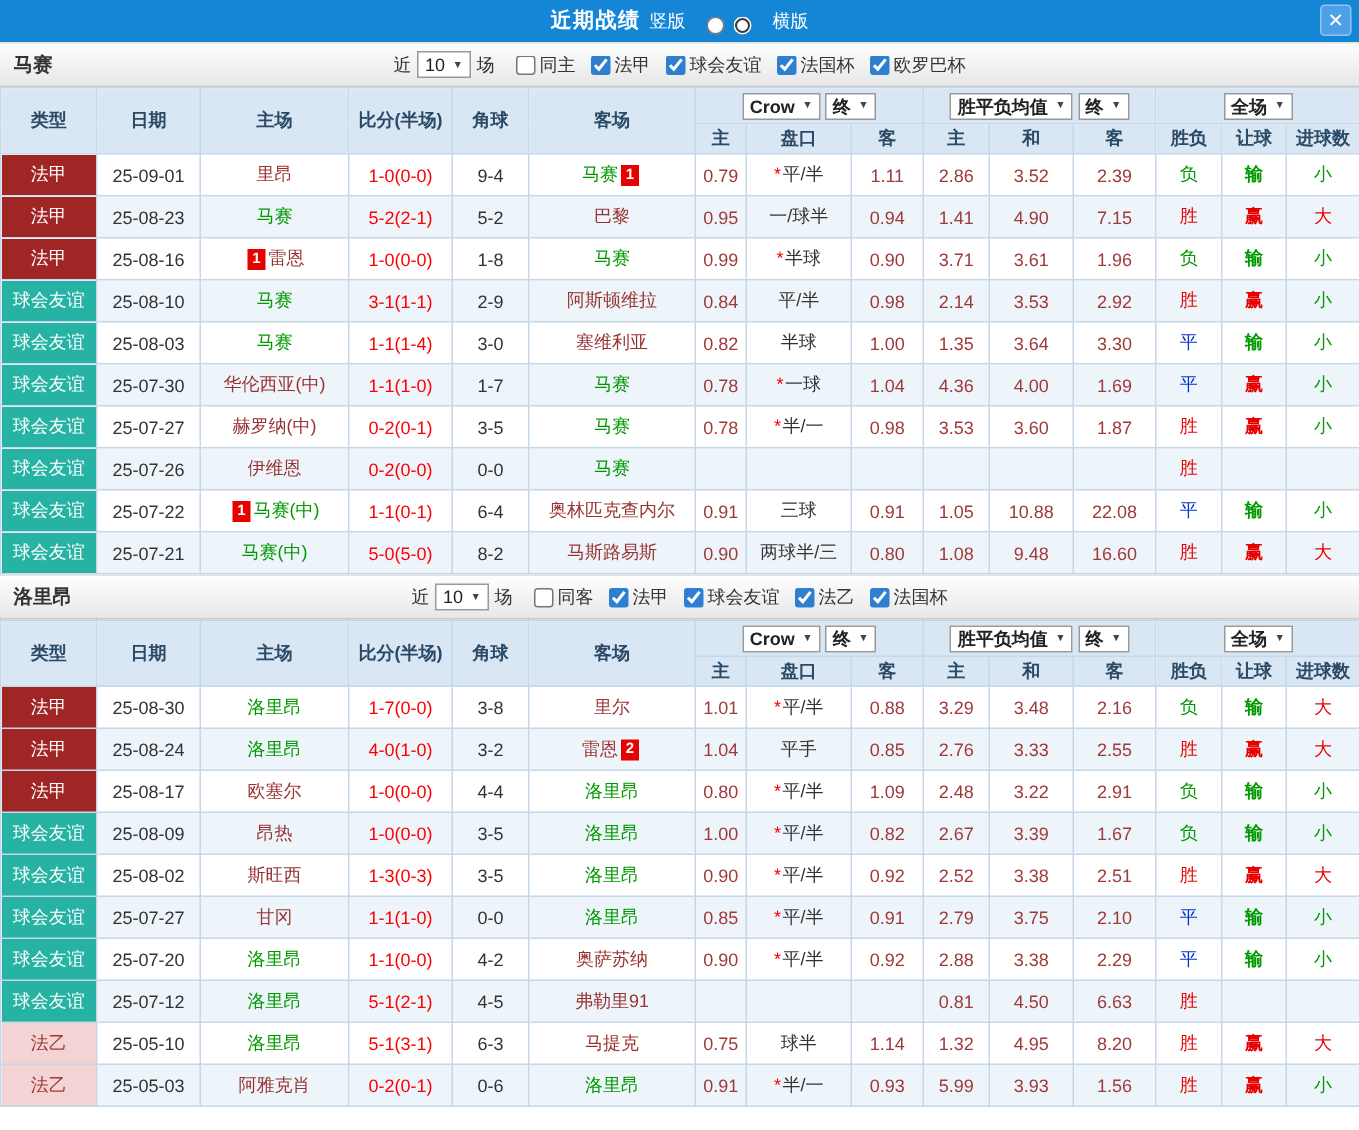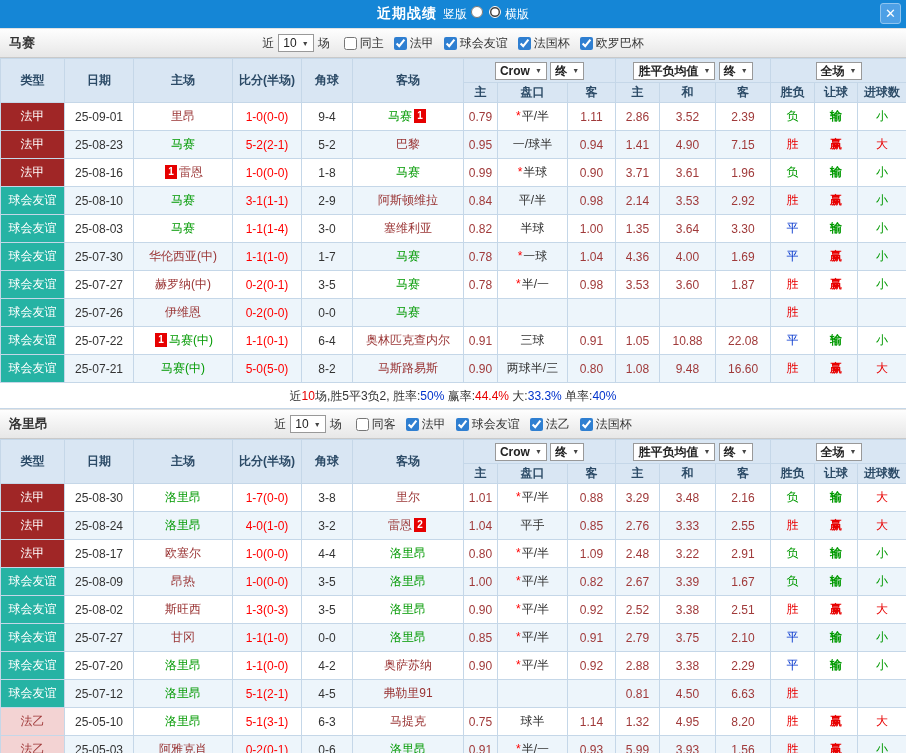--- a/index.html
+++ b/index.html
@@ -1,20 +1,20 @@
 <!DOCTYPE html>
 <html style="--accent: #1586d6; --grid: #c5d7e8; --ligue1: #a02626; --friendly: #26b3a4; --ligue2Bg: #f3d3d3; --ligue2Tx: #a03a3a; --selfTeam: #009900; --oppTeam: #993333; --numColor: #a03a3a;"><head>
 <meta charset="utf-8">
 <style>
   *{margin:0;padding:0;box-sizing:border-box}
   body{font-family:"Liberation Sans","DejaVu Sans",sans-serif;background:#fff;width:906px}
   .app{width:906px;height:753px;overflow:hidden;background:#fff;position:relative}
   .topbar{height:28px;background:var(--accent,#1586d6);display:flex;align-items:center;justify-content:center;position:relative;color:#fff;font-size:12px;gap:6px}
   .topbar .title{font-size:14px;font-weight:bold;letter-spacing:1px;}
-  .radio-opt{display:inline-flex;align-items:flex-start;gap:4px;cursor:pointer}
+  .radio-opt{display:inline-flex;align-items:flex-end;gap:14px;cursor:pointer}
   .radio-opt input{width:12px;height:12px;accent-color:#fff;margin:0}
   .close{position:absolute;right:5px;top:3px;width:21px;height:21px;background:#4da0e6;border:1px solid #8ec4f0;border-radius:3px;color:#fff;font-size:13px;line-height:19px;text-align:center;cursor:pointer;font-weight:bold}
   .section-bar{height:30px;background:linear-gradient(#fefefe,#e7e7e7);border-bottom:1px solid #c9c9c9;border-top:1px solid #e2e2e2;position:relative;display:flex;align-items:center;justify-content:center;font-size:12px;color:#333}
   .team-name{position:absolute;left:9px;font-size:13px;font-weight:bold;color:#333}
   .filters{display:flex;align-items:center;gap:4px}
   .checks{display:inline-flex;align-items:center}
   .chk{display:inline-flex;align-items:center;gap:3px;margin-left:10px;cursor:pointer;color:#333}
   .chk input{width:13px;height:13px;accent-color:#2f7fd1;margin:0}
   .dd{display:inline-flex;align-items:center;gap:5px;background:#fff;border:1px solid #999;padding:1px 4px;height:18px;cursor:pointer;font-size:12px;color:#222;line-height:1}
   .arr{font-size:7px;color:#444;line-height:1}
@@ -321,21 +321,20 @@
             <td class="num">0.80</td>
             <td class="num">1.08</td>
             <td class="num">9.48</td>
             <td class="num">16.60</td>
             <td class="c-red">胜</td>
             <td class="c-red bold">赢</td>
             <td class="c-red">大</td>
           </tr>
         </tbody>
     </table>
-    <div class="summary"><span>近</span><span class="c-red">10</span><span>场,胜5平3负2, </span><span>胜率:</span><span class="c-blue">50%</span><span> 赢率:</span><span class="c-red">44.4%</span><span> 大:</span><span class="c-blue">33.3%</span><span> 单率:</span><span class="c-blue">40%</span></div>
   </section>
 
   <section>
     <div class="section-bar">
       <span class="team-name">洛里昂</span>
       <div class="filters">
         <span>近</span>
         <span class="dd">
             <span>10</span>
             <span class="arr">▼</span>

